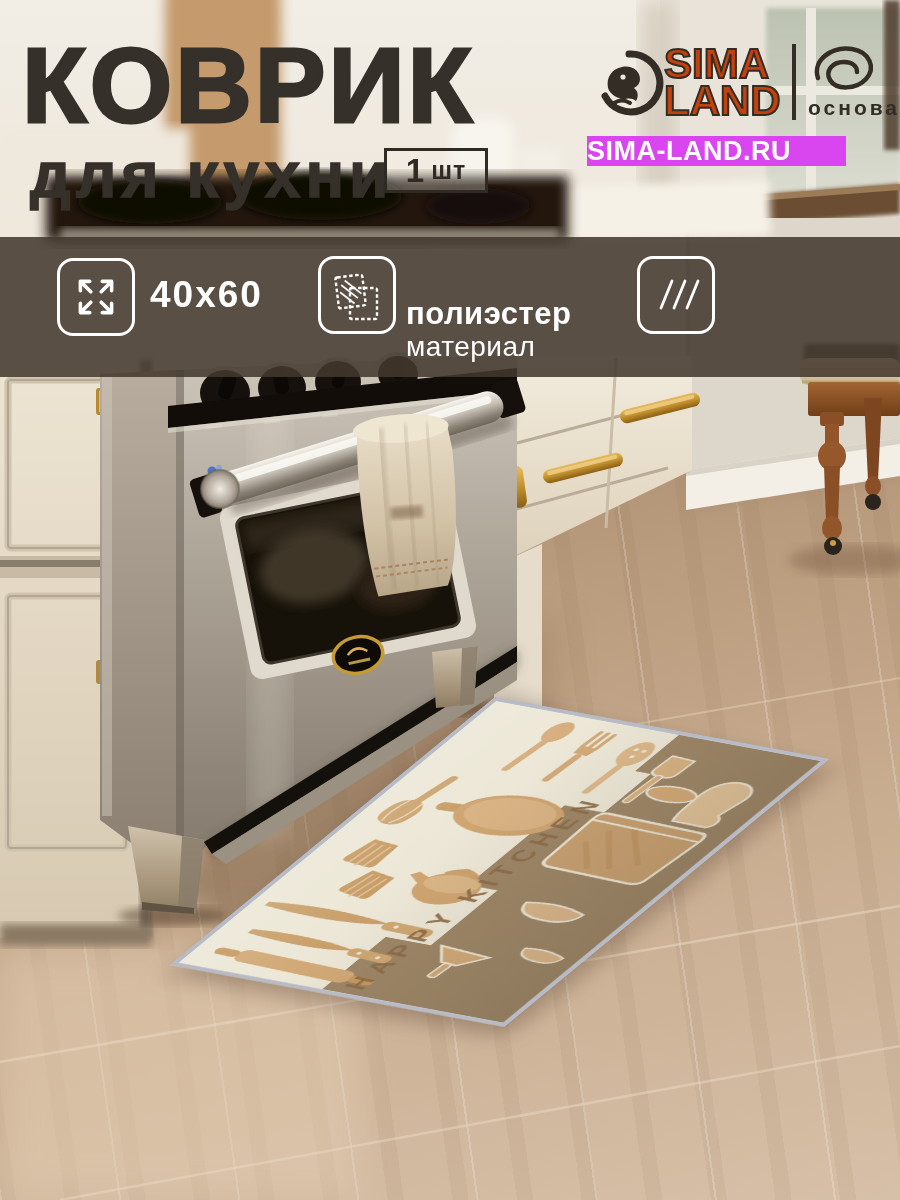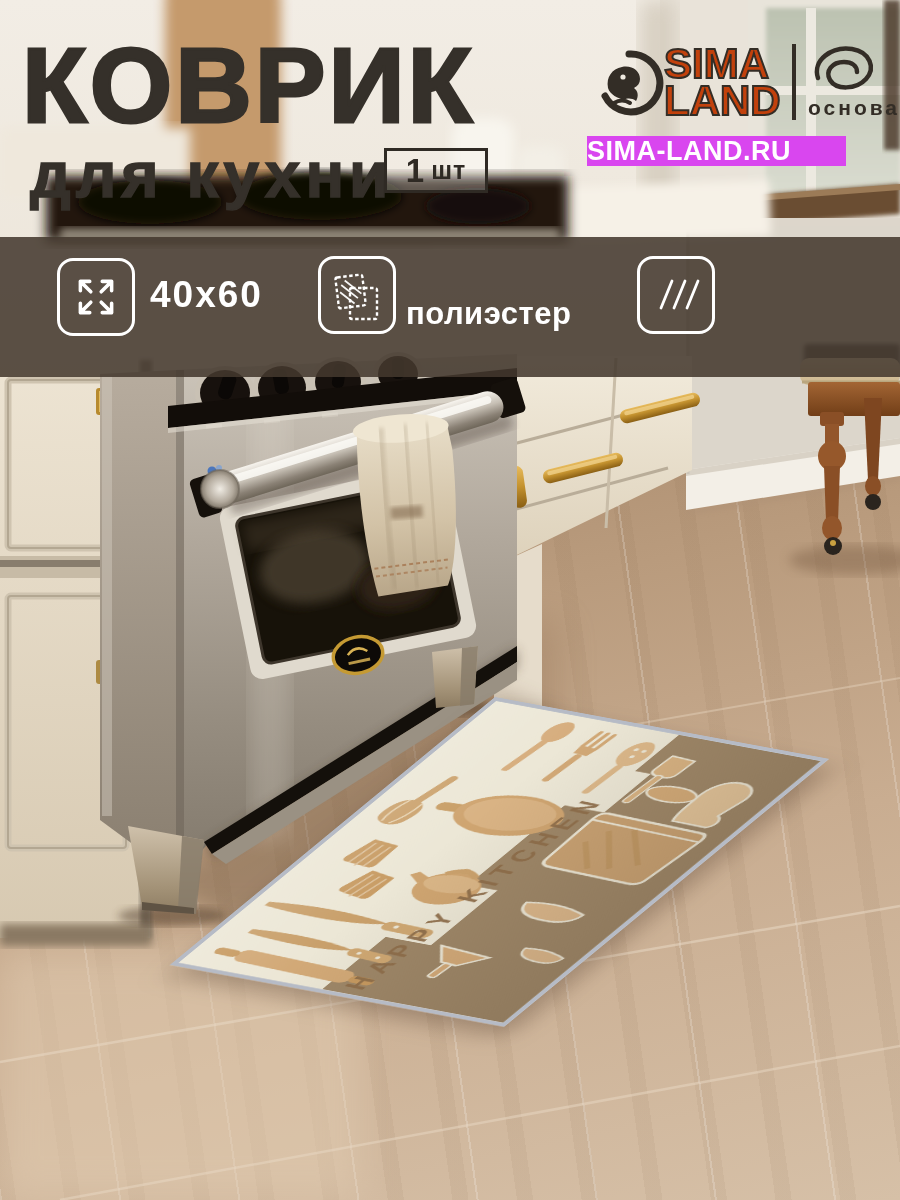--- a/index.html
+++ b/index.html
@@ -451,20 +451,21 @@
       <svg width="52" height="56" viewBox="0 0 52 56">
         <g fill="none" stroke="#fff">
           <rect x="6" y="9" width="27" height="31" rx="2" stroke-width="2.4" stroke-dasharray="3.5 2.5" transform="rotate(-7 19 24)"></rect>
           <path d="M11 17 l15 15 M15 13 l15 15 M9 24 l13 13" stroke-width="1.8" opacity=".95" transform="rotate(-7 19 24)"></path>
           <rect x="19" y="21" width="27" height="31" rx="2" stroke-width="2.4" stroke-dasharray="3.5 2.5"></rect>
         </g>
       </svg>
     </div>
     <div class="ft" style="left:406px;top:28px;margin-top:32px;">
       <div class="ft-main">полиэстер</div>
+      <div class="ft-sub">материал</div>
     </div>
 
     <div class="fbox" style="left:637px;top:19px;">
       <svg width="52" height="56" viewBox="0 0 52 56">
         <path d="M11 41 L22 14 M24 41 L35 14 M37 41 L48 14" stroke="#fff" stroke-width="2.8" stroke-linecap="round"></path>
       </svg>
     </div>
   </div>
 
   <div class="abs title1">КОВРИК</div>

